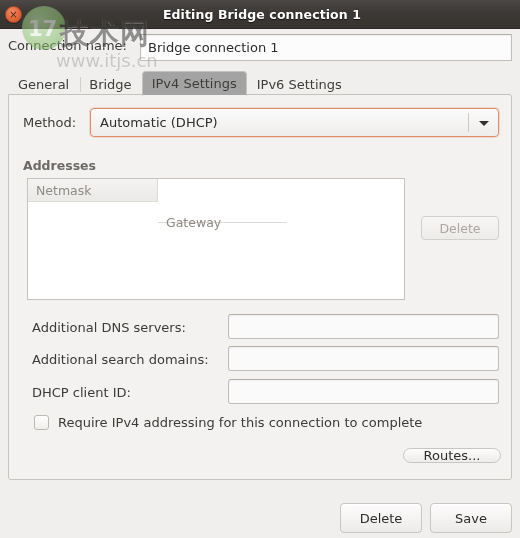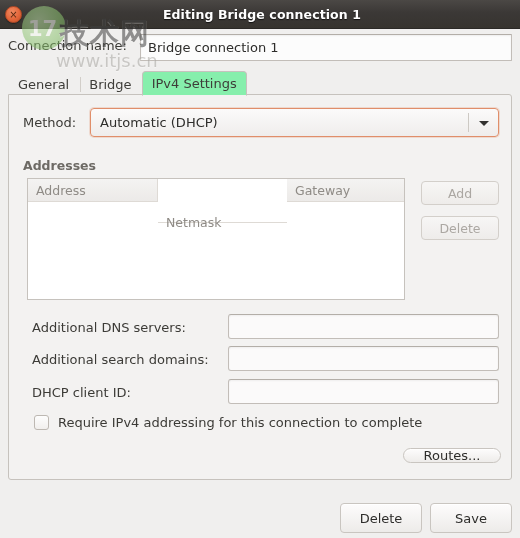--- a/index.html
+++ b/index.html
@@ -74,21 +74,21 @@
     position: relative;
   }
   .tab.inactive { color: #3e3d39; }
   .tab.inactive + .tab.inactive::before,
   .tab.sep::before {
     content: ""; position: absolute; left: 0; top: 4px;
     width: 1px; height: 15px; background: #d2cec9;
   }
   .tab.active {
     height: 25px;
-    background: #86efac;
+    background: #a3a3a3;
     border-color: #c6c2bd;
     border-bottom: 1px solid #f3f2f1;
     z-index: 3;
     margin-bottom: -1px;
   }
 
   
   .panel {
     position: absolute; left: 8px; top: 94px; width: 504px; height: 386px;
     background: #f3f2f1;
@@ -265,45 +265,44 @@
 <div class="tabs">
   <div class="tab inactive">
     <span>General</span>
   </div>
   <div class="tab inactive sep">
     <span>Bridge</span>
   </div>
   <div class="tab active">
     <span>IPv4 Settings</span>
   </div>
+  <div class="tab inactive">
+    <span>IPv6 Settings</span>
+  </div>
 </div>
 
 <div class="panel">
 
   <div class="method-label">Method:</div>
   <div class="combo">
     <span class="val">Automatic (DHCP)</span>
     <span class="divider"></span>
     <span class="arrow"></span>
   </div>
 
   <div class="sec-title">Addresses</div>
 
   <div class="table">
     <div class="thead">
-      <div class="th">Address</div>
       <div class="th">Netmask</div>
       <div class="th">Gateway</div>
     </div>
     <div class="tbody"></div>
   </div>
 
-  <div class="sidebtn add">
-    <span>Add</span>
-  </div>
   <div class="sidebtn del">
     <span>Delete</span>
   </div>
 
   <div class="frow-label r1-l">Additional DNS servers:</div>
   <div class="frow-input r1-i" title=""></div>
 
   <div class="frow-label r2-l">Additional search domains:</div>
   <div class="frow-input r2-i" title=""></div>
 

